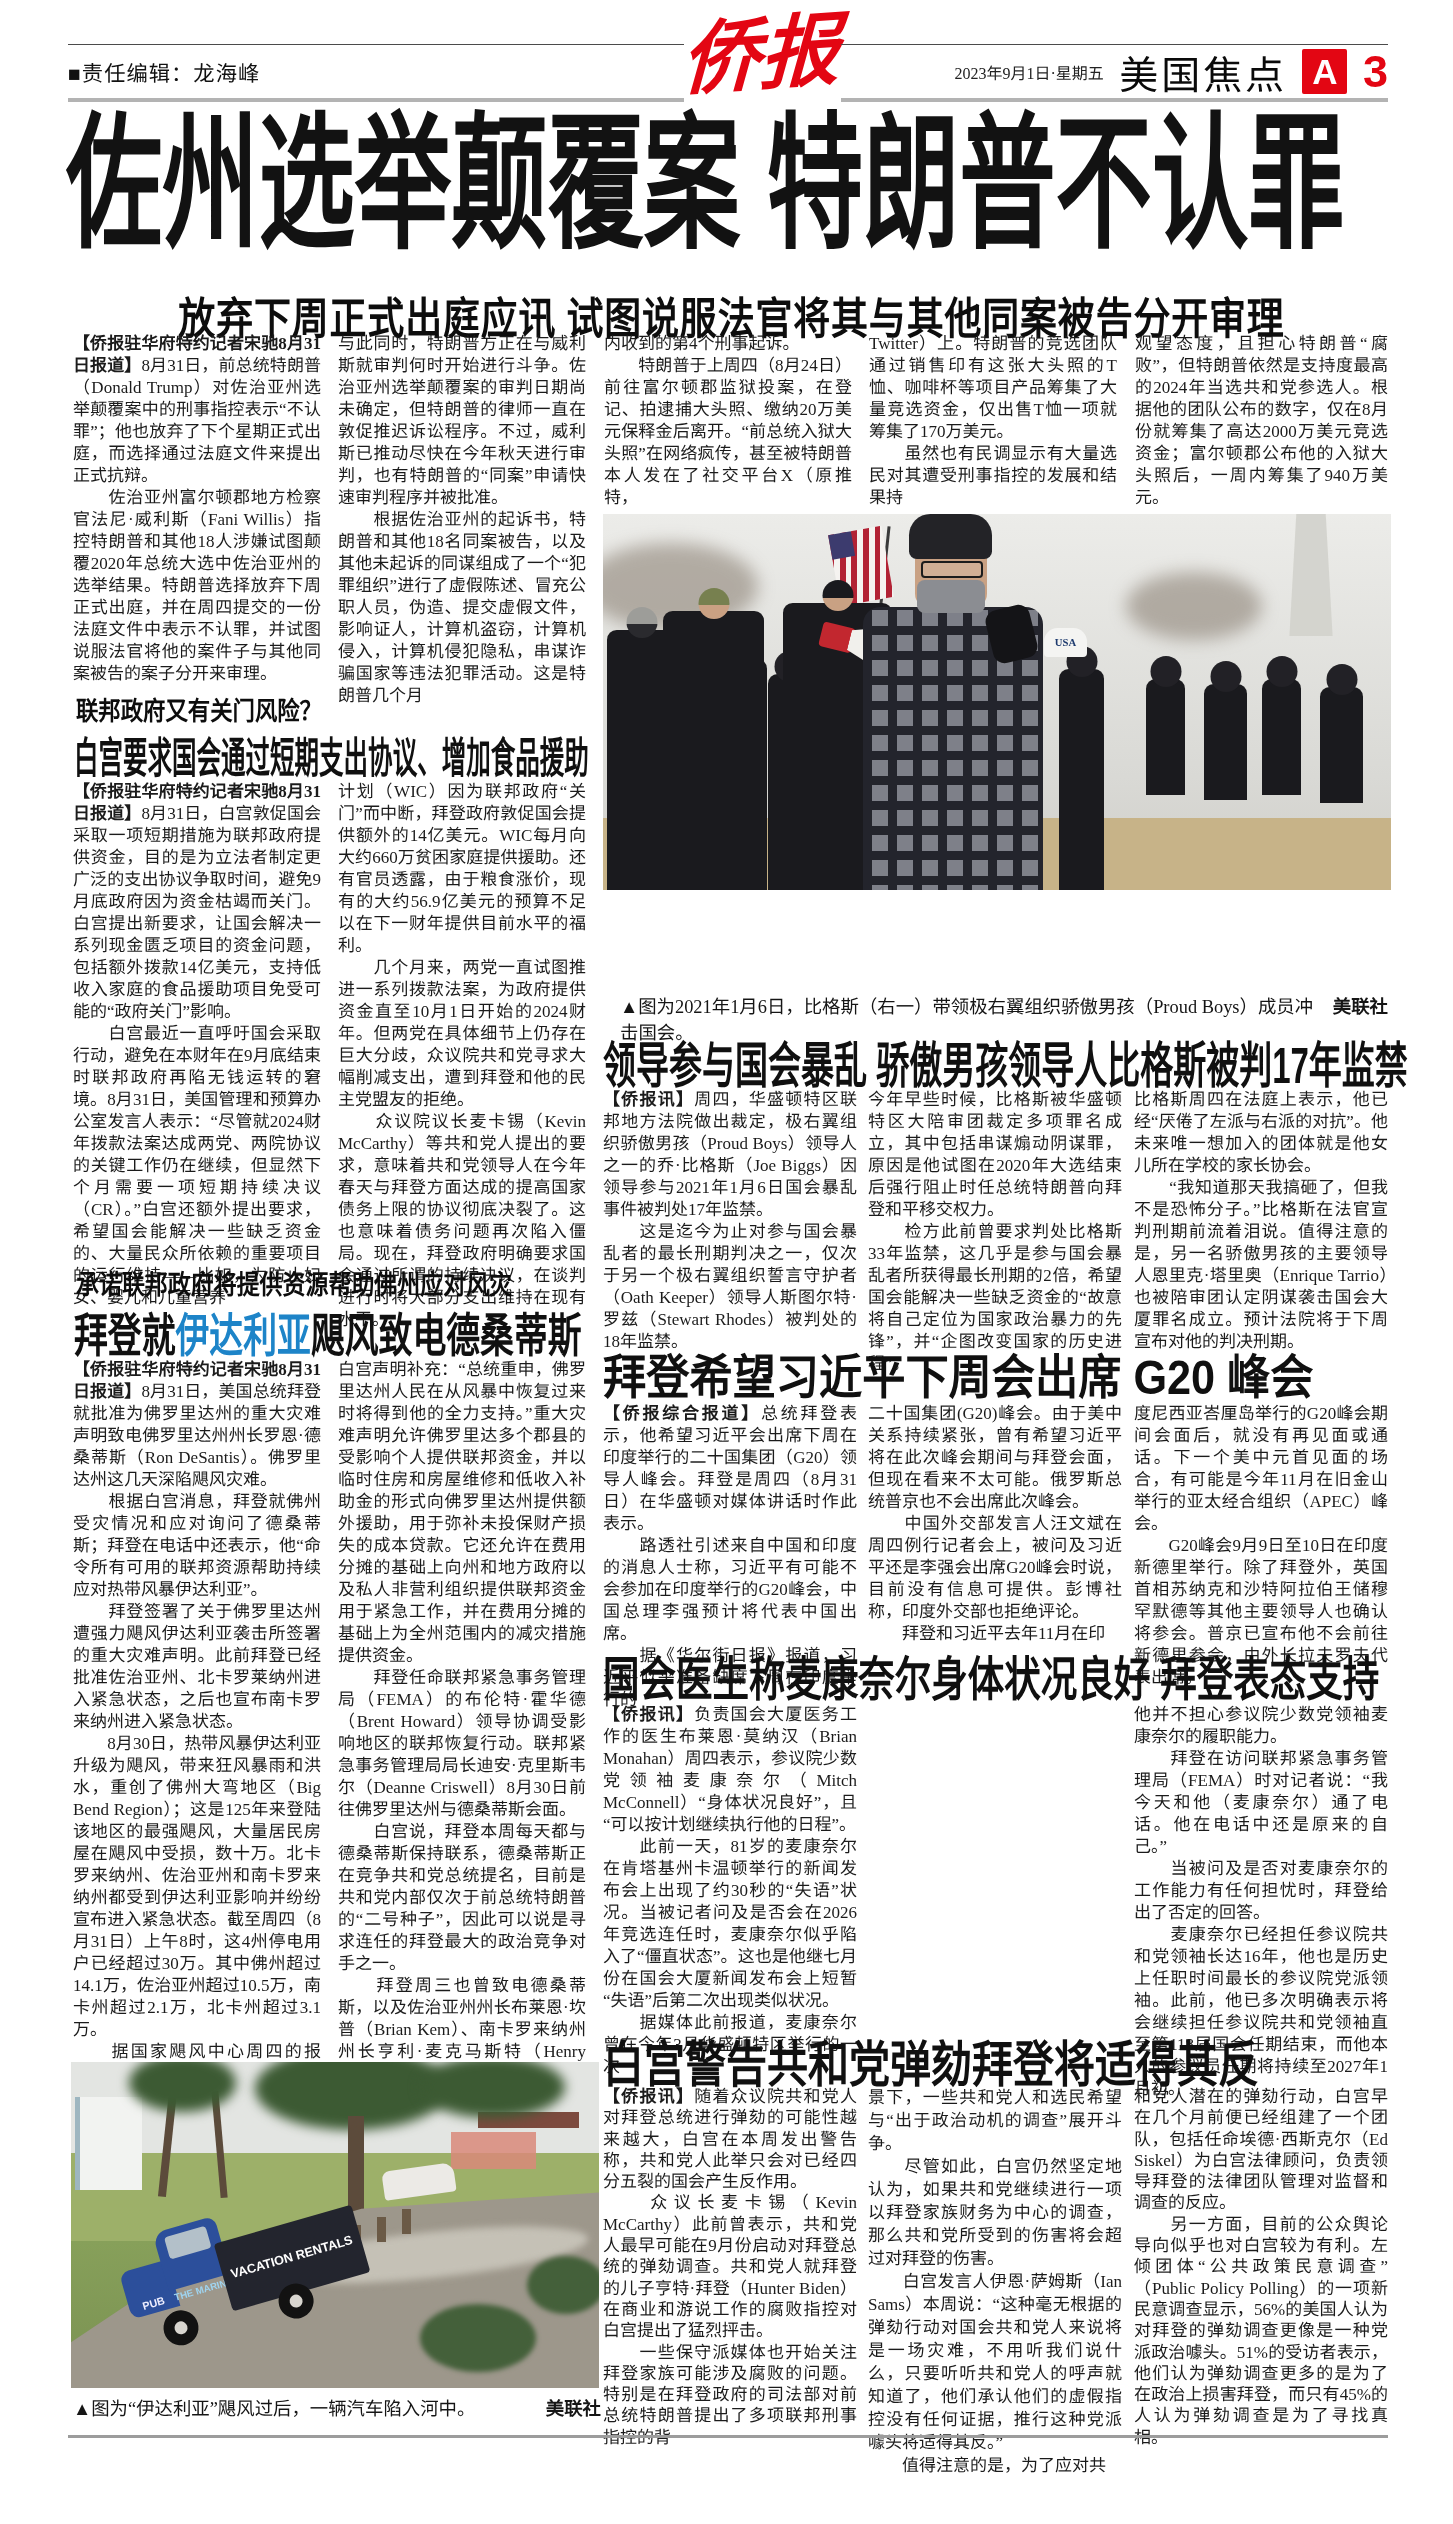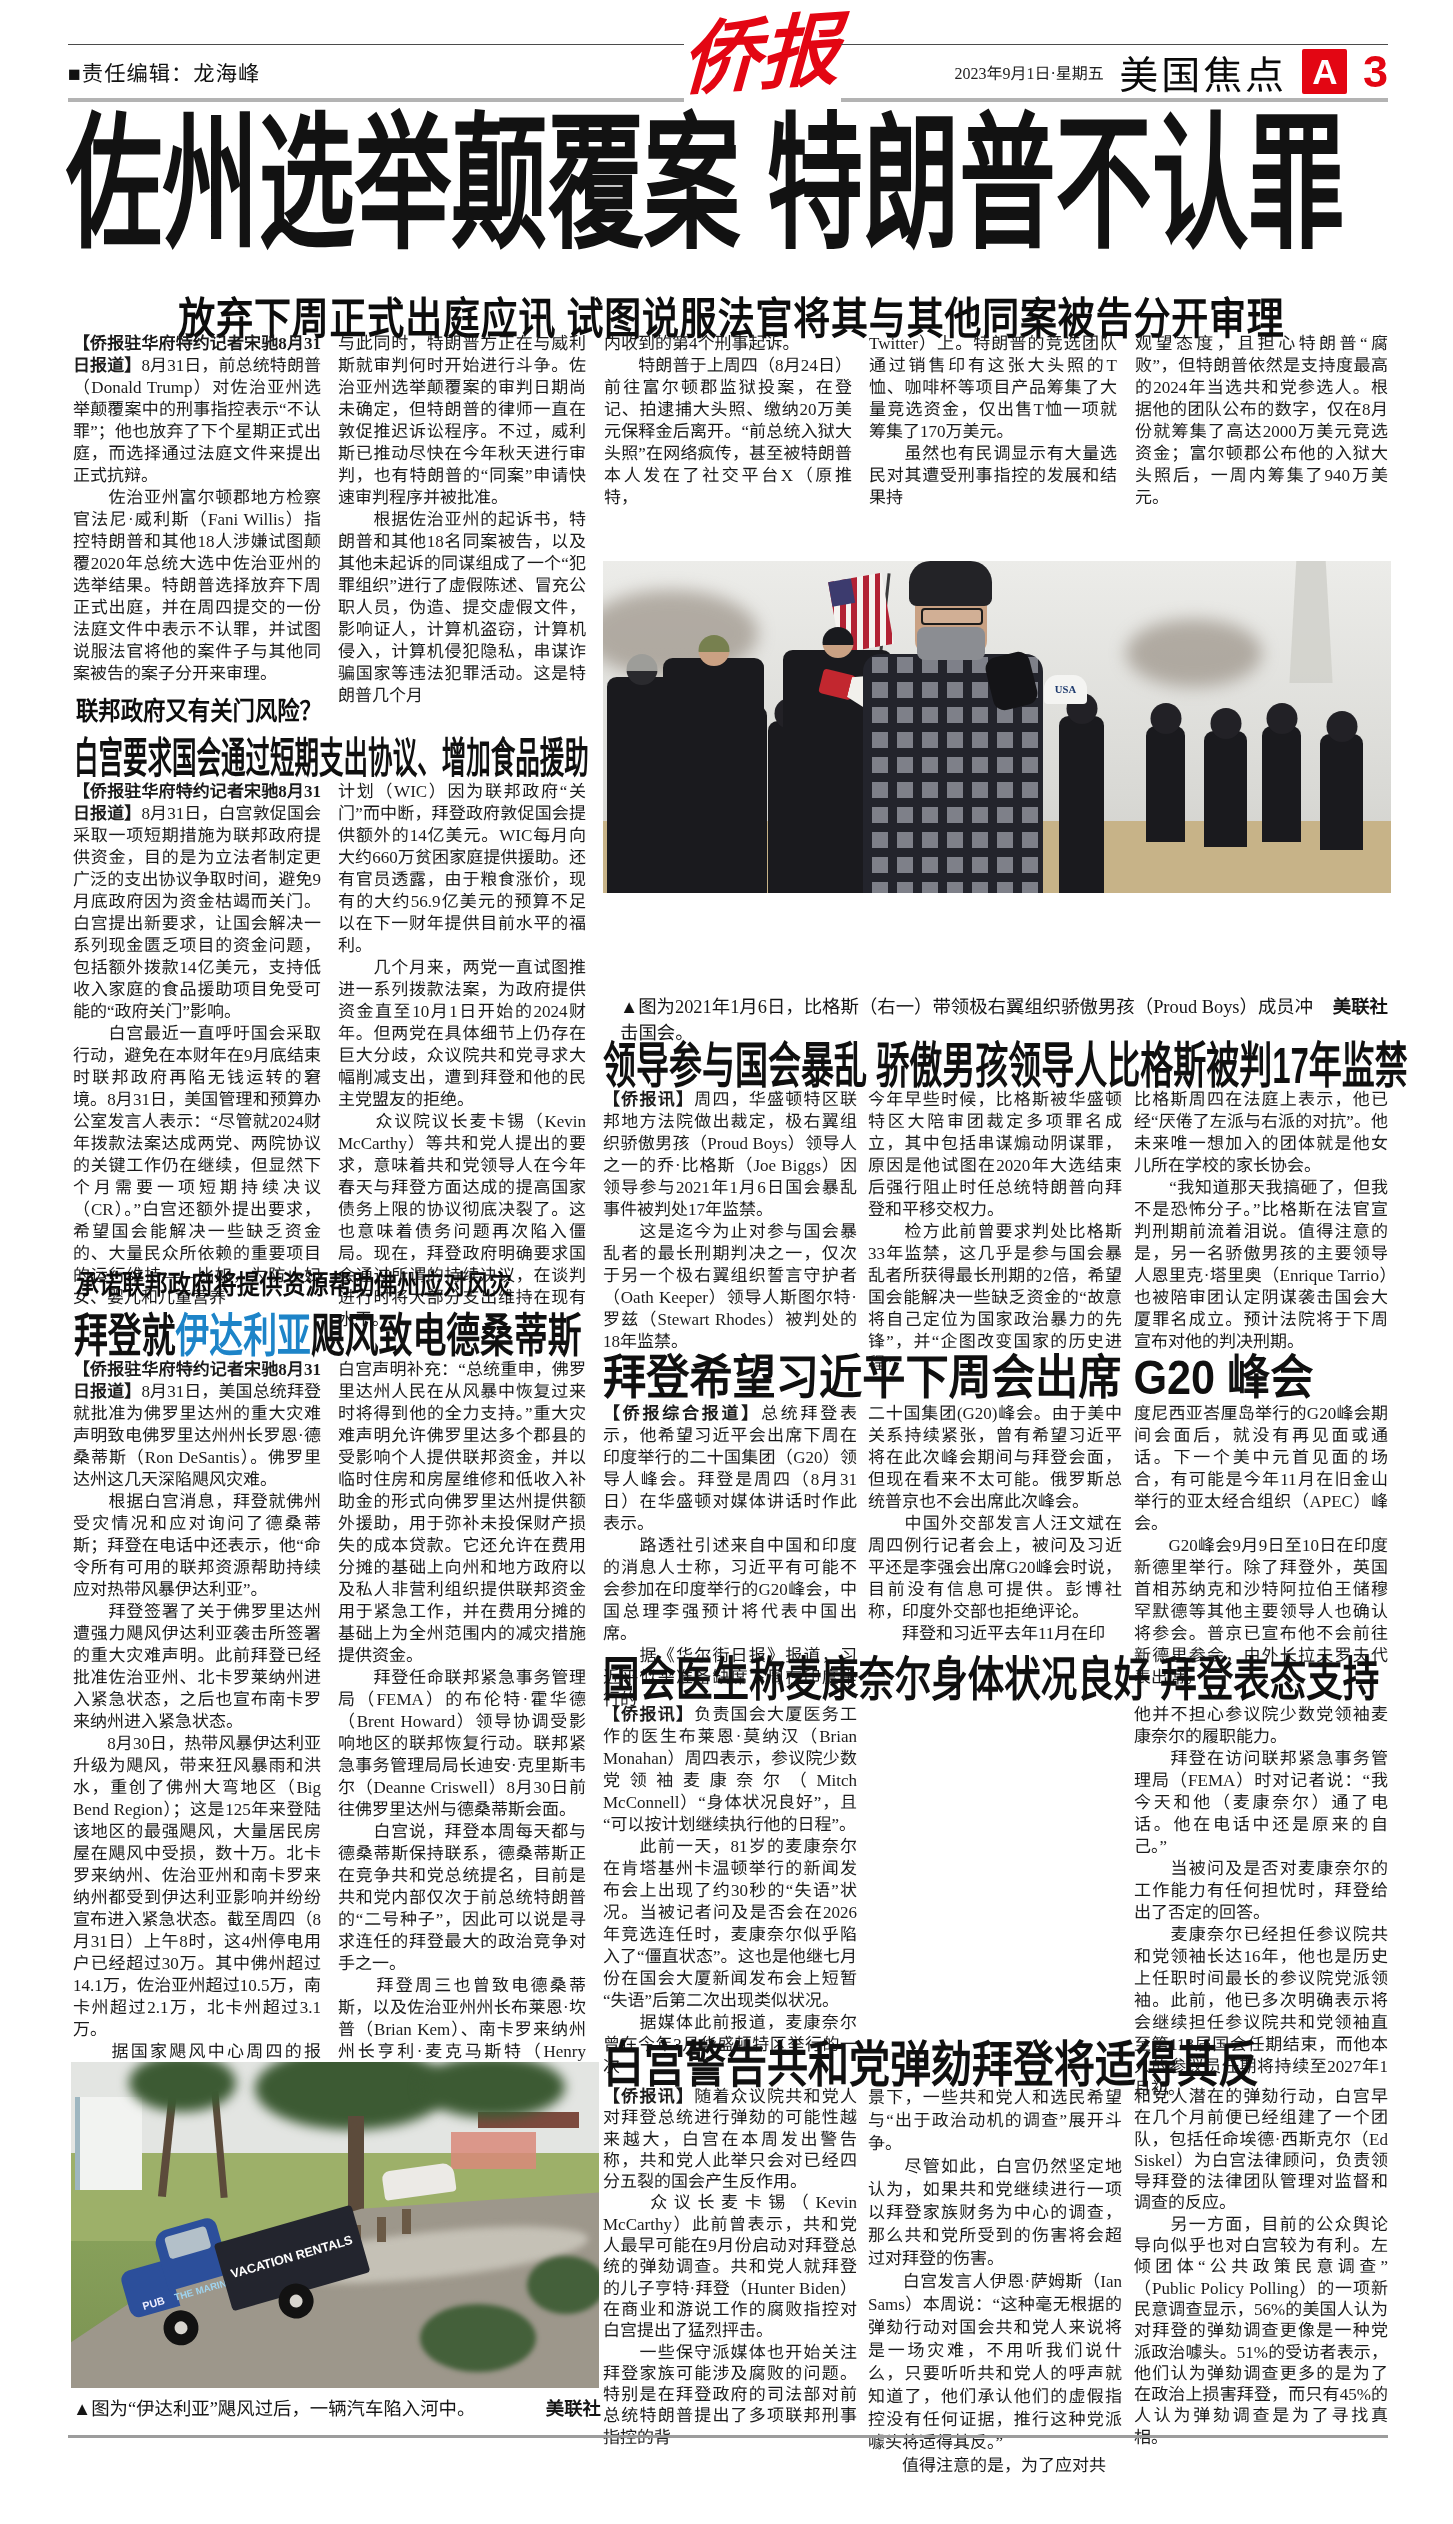--- a/index.html
+++ b/index.html
@@ -35,21 +35,21 @@
   .byline{font-weight:bold;}
 
   
   .caprow{display:flex;justify-content:space-between;align-items:flex-start;
           font-size:18.4px;color:#151515;}
   .credit{font-weight:bold;white-space:nowrap;margin-left:13.6px;}
 
   .rule-bottom{background:#9c9c9c;}
 
   
-  .photo1{width:788px;height:332px;overflow:hidden;background:linear-gradient(#ecece9,#d9d9d5 70%,#cfcec9);margin-top:47px;}
+  .photo1{width:788px;height:376px;overflow:hidden;background:linear-gradient(#ecece9,#d9d9d5 70%,#cfcec9);}
   .monument{position:absolute;left:678px;top:-5.8px;width:60px;height:128px;background:#d2d2cc;
             clip-path:polygon(14% 100%,26% 0,74% 0,86% 100%);opacity:.9;}
   .treeblob{position:absolute;background:#857a6d;border-radius:50%;filter:blur(8.7px);opacity:.55;}
   .flagpole{position:absolute;left:277px;top:11.6px;width:2.9px;height:145px;background:#3a3a3a;transform:rotate(6deg);}
   .flag{position:absolute;left:231px;top:15.5px;width:54px;height:72px;transform:rotate(-10deg);
         background:repeating-linear-gradient(100deg,#b22234 0 5.8px,#f5f3f0 5.8px 11.6px);}
   .flag .canton{position:absolute;left:0;top:0;width:23px;height:25px;background:#3c3b6e;}
   .ground{position:absolute;left:0;bottom:0;width:100%;height:72px;background:#c7b388;}
   .sil{position:absolute;background:#1a1a1e;border-radius:9.7px 9.7px 0 0;}
   .sil::before{content:'';position:absolute;top:-23px;left:50%;transform:translateX(-50%);

